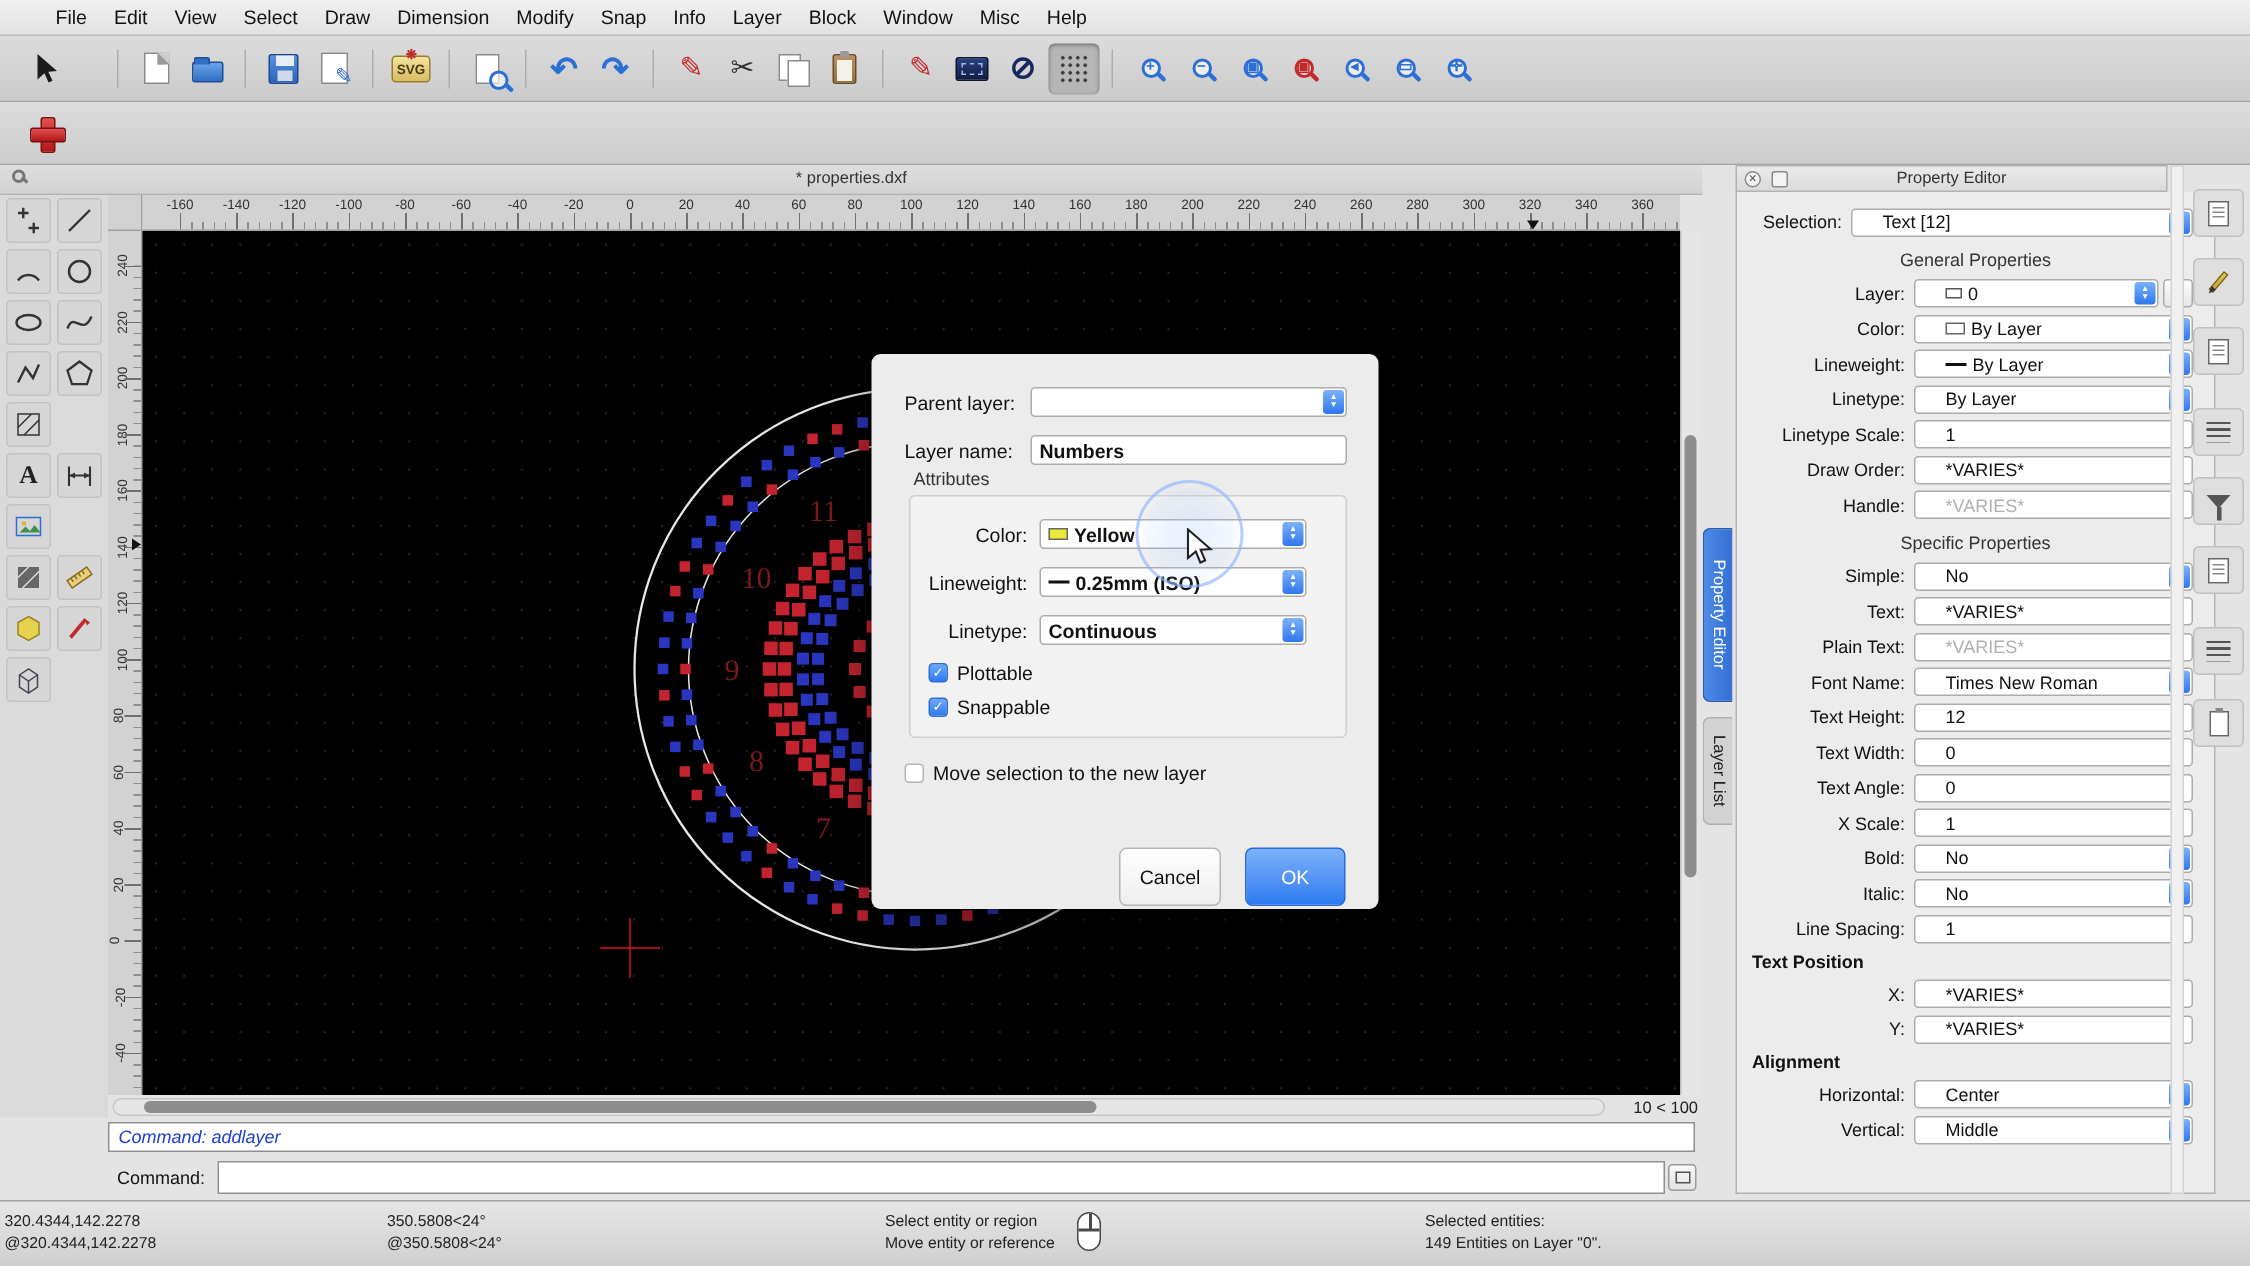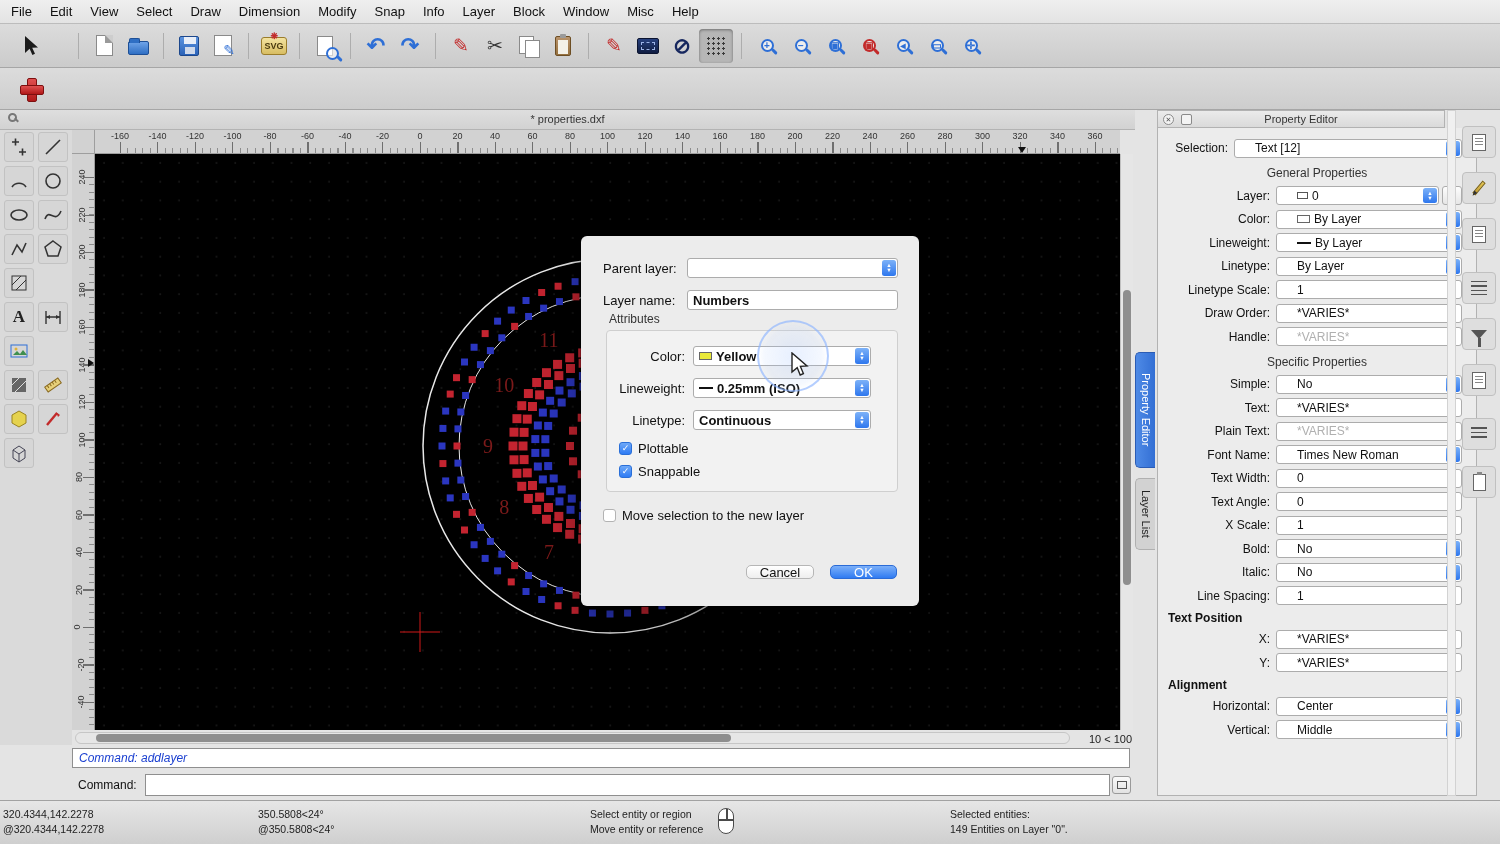--- a/index.html
+++ b/index.html
@@ -1,21 +1,21 @@
 <!DOCTYPE html>
 <html><head>
 <meta charset="utf-8">
 <style>
   * { margin:0; padding:0; box-sizing:border-box; }
   html,body { width:1500px; height:844px; overflow:hidden; }
   body { font-family:"Liberation Sans",sans-serif; background:#e4e4e4; color:#111; }
   #app { position:relative; width:1500px; height:844px; background:#e4e4e4; font-size:13px; }
 
   
-  .menubar { position:absolute; left:0; top:0; width:1500px; height:24px; background:linear-gradient(#efefef,#e3e3e3); border-bottom:1px solid #bcbcbc; display:flex; align-items:center; padding-left:2px; }
+  .menubar { position:absolute; left:0; top:0; width:1500px; height:24px; background:linear-gradient(#efefef,#e3e3e3); border-bottom:1px solid #bcbcbc; display:flex; align-items:center; padding-left:28px; }
   .menu-item { padding:0 9px; font-size:13px; color:#111; }
 
   
   .toolbar { position:absolute; left:0; top:24px; width:1500px; height:44px; background:linear-gradient(#dcdcdc,#cbcbcb); border-bottom:1px solid #a6a6a6; display:flex; align-items:center; padding-left:14px; }
   .toolbar2 { position:absolute; left:0; top:68px; width:1500px; height:42px; background:linear-gradient(#dcdcdc,#cdcdcd); border-bottom:1px solid #a6a6a6; display:flex; align-items:center; padding-left:14px; }
   .tbtn { width:34px; height:34px; border:none; background:transparent; display:flex; align-items:center; justify-content:center; border-radius:4px; position:relative; flex:0 0 auto; }
   .tbtn.pressed { background:#b6b6b6; box-shadow:inset 0 1px 3px rgba(0,0,0,.4); }
   .tsep { width:1px; height:26px; background:#adadad; margin:0 8px; flex:0 0 auto; }
   .glyph-blue { color:#2e6fd6; font-size:22px; font-weight:bold; line-height:1; }
   .glyph-dark { color:#333; font-size:19px; line-height:1; }
@@ -153,21 +153,21 @@
   .dlg-fld .stepper { height:16px; top:1px; }
   .groupbox { position:absolute; left:25px; top:94px; width:292px; height:162px; background:#f2f2f2; border:1px solid #cfcfcf; border-radius:4px; }
   .gb-label { position:absolute; left:28px; top:76px; font-size:12px; color:#333; }
   .gb-row { position:absolute; left:0; width:100%; height:20px; display:flex; align-items:center; }
   .gb-lab { width:86px; text-align:right; padding-right:8px; font-size:13px; flex:0 0 auto; }
   .gb-fld { width:178px; }
   .chk { width:13px; height:13px; border-radius:3px; margin-right:6px; flex:0 0 auto; display:flex; align-items:center; justify-content:center; font-size:9px; color:#fff; }
   .chk.on { background:linear-gradient(#6fa9f8,#2e7bf4); border:1px solid #2a6fd8; }
   .chk.off { background:#fff; border:1px solid #b3b3b3; }
   .chk-label { font-size:13px; }
-  .btn { height:14px; padding:0 15px; border-radius:5px; font-size:13px; display:inline-flex; align-items:center; justify-content:center; }
+  .btn { height:39px; padding:0 15px; border-radius:5px; font-size:13px; display:inline-flex; align-items:center; justify-content:center; }
   .btn.cancel { background:linear-gradient(#ffffff,#eeeeee); border:1px solid #b6b6b6; color:#111; }
   .btn.ok { background:linear-gradient(#7cb0f9,#2f7bf2); border:1px solid #2b6bd6; color:#fff; }
 
   
   .click-ripple { position:absolute; left:757px; top:320px; width:72px; height:72px; border-radius:50%; border:2px solid rgba(140,180,255,.65); background:radial-gradient(circle, rgba(170,200,255,.28) 0%, rgba(170,200,255,.12) 60%, rgba(170,200,255,0) 72%); z-index:60; pointer-events:none; }
   .cursor { position:absolute; left:790px; top:352px; z-index:61; pointer-events:none; }
 </style>
 </head>
 <body>
 
@@ -908,20 +908,26 @@
         <span class="pe-label">Font Name:</span>
         <span class="fld dd">
             <span class="val">Times New Roman</span>
             <span class="stepper">
               <span>▲</span>
               <span>▼</span>
             </span>
           </span>
       </div>
       <div class="pe-row">
+        <span class="pe-label">Text Height:</span>
+        <span class="fld">
+            <span class="val">12</span>
+          </span>
+      </div>
+      <div class="pe-row">
         <span class="pe-label">Text Width:</span>
         <span class="fld">
             <span class="val">0</span>
           </span>
       </div>
       <div class="pe-row">
         <span class="pe-label">Text Angle:</span>
         <span class="fld">
             <span class="val">0</span>
           </span>

